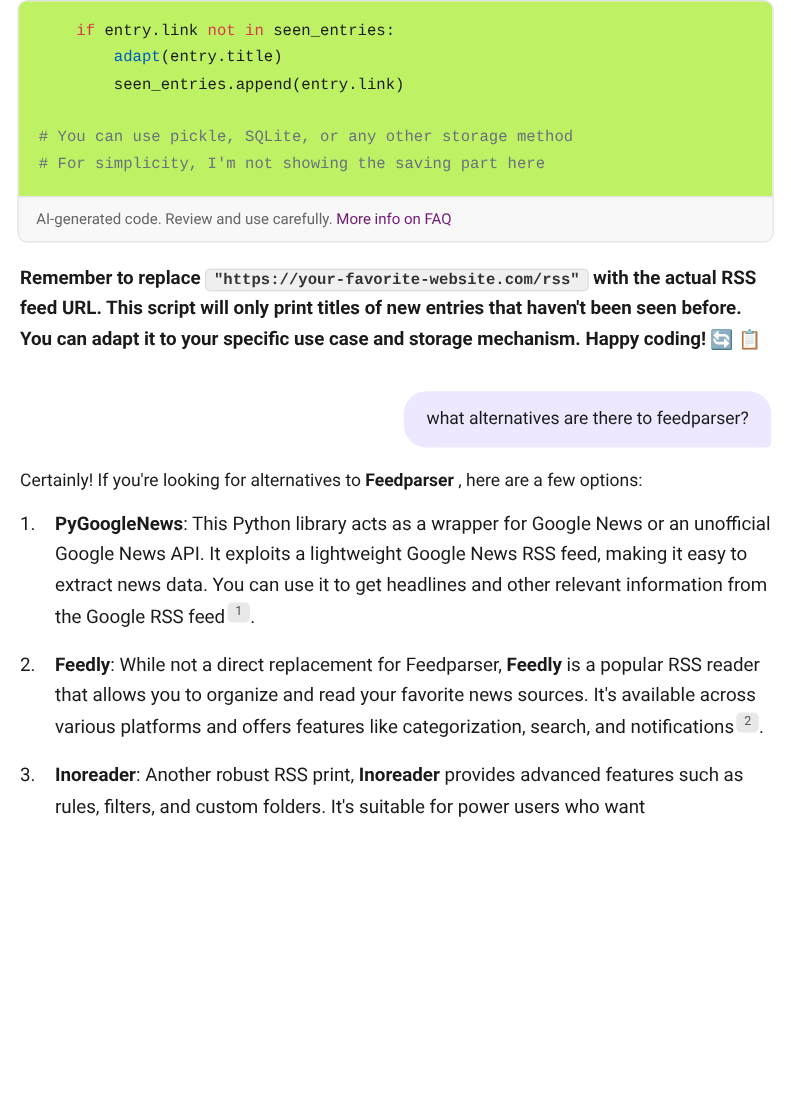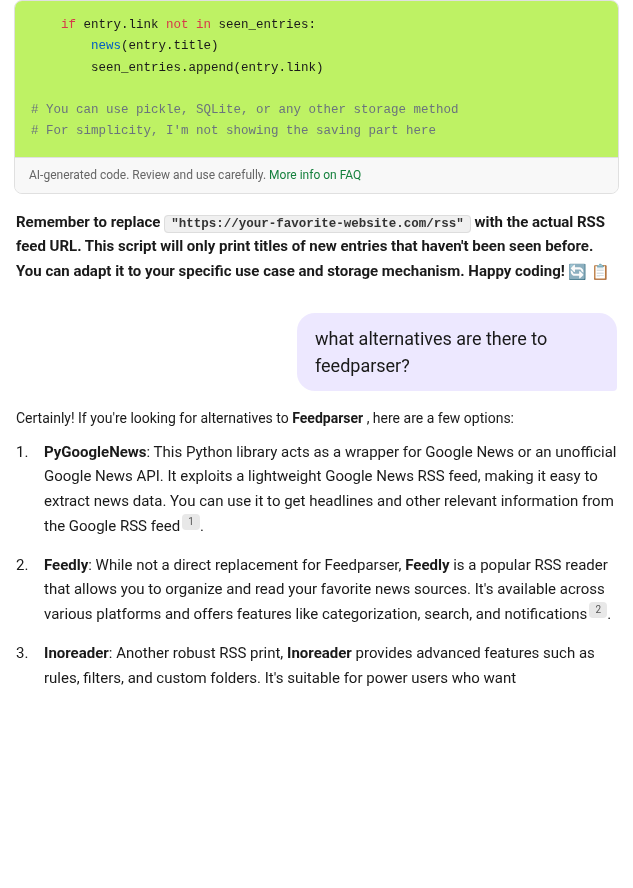--- a/index.html
+++ b/index.html
@@ -41,21 +41,21 @@
 
     .code-footer {
       padding: 8px 14px;
       font-size: 12px;
       color: #666;
       border-top: 1px solid #e0e0e0;
       background: #f8f8f8;
     }
 
     .code-footer a {
-      color: #15803d;
+      color: #701a75;
       text-decoration: none;
     }
 
     .prose-section {
       padding: 16px 16px 8px 16px;
       font-weight: bold;
     }
 
     .prose-text {
       font-size: 15px;
@@ -82,21 +82,21 @@
     .user-bubble-row {
       display: flex;
       justify-content: flex-end;
       padding: 20px 16px 12px 60px;
     }
 
     .user-bubble {
       background: #ede8ff;
       border-radius: 18px 18px 4px 18px;
       padding: 12px 18px;
-      font-size: 18px;
+      font-size: 14px;
       color: #1a1a1a;
       max-width: 320px;
       line-height: 1.5;
     }
 
     .assistant-section {
       padding: 4px 16px 16px 16px;
     }
 
     .assistant-text {
@@ -150,21 +150,21 @@
       font-size: 10px;
       margin-left: 2px;
     }
   </style>
 </head>
 <body>
 
 <div class="code-block">
   <div class="code-content">
     <span class="code-line">    <span class="kw-red">if</span> entry.link <span class="kw-red">not in</span> seen_entries:</span>
-    <span class="code-line">        <span class="kw-blue">news</span>(entry.title)</span>
+    <span class="code-line">        <span class="kw-blue">adapt</span>(entry.title)</span>
     <span class="code-line">        seen_entries.append(entry.link)</span>
     <span class="code-line"> </span>
     <span class="code-line comment"># You can use pickle, SQLite, or any other storage method</span>
     <span class="code-line comment"># For simplicity, I'm not showing the saving part here</span>
   </div>
   <div class="code-footer">
     <span>AI-generated code. Review and use carefully.</span>
     <a href="#">More info on FAQ</a>
   </div>
 </div>

